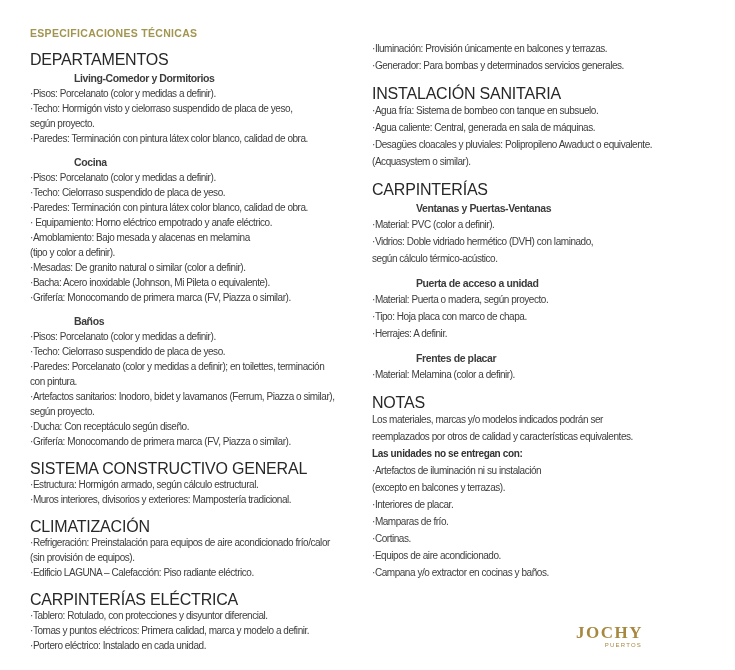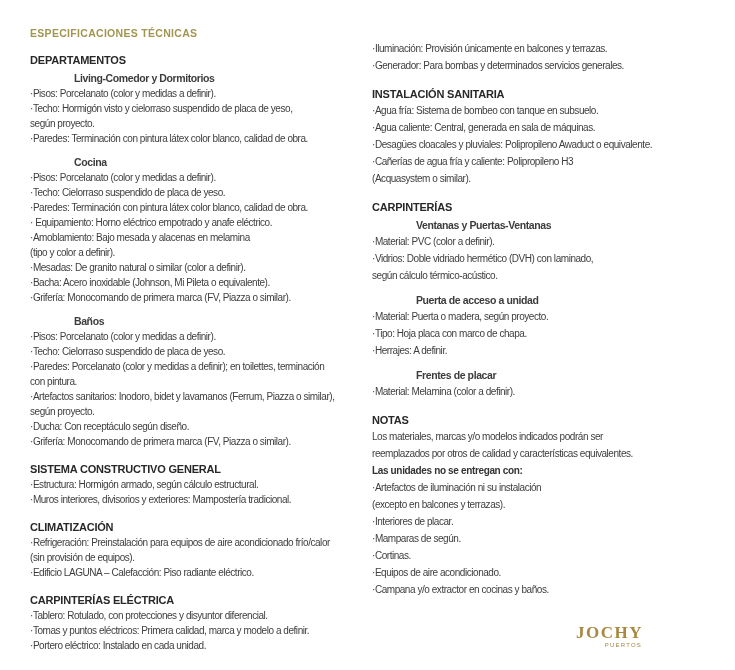--- a/index.html
+++ b/index.html
@@ -17,21 +17,21 @@
 
   .doc-title {
     font-size:10.5px; font-weight:bold; line-height:14px;
     letter-spacing:0.3px;
     color:#a29550;
   }
 
   .blk { white-space:nowrap; }
 
   .heading {
-    font-size:11px; font-weight:bold; line-height:16px;
+    font-size:16px; font-weight:normal; line-height:16px;
     letter-spacing:-0.2px;
     color:#282828;
     margin-top:12px;
   }
   .subheading {
     font-size:10.5px; font-weight:bold; line-height:16px;
     letter-spacing:-0.4px;
     color:#3c3c3c;
     margin-top:8px;
     margin-left:44px;
@@ -118,41 +118,40 @@
   </div>
 
   <div class="col col-right">
     <div id="right-blocks">
         <div class="blk item">·Iluminación: Provisión únicamente en balcones y terrazas.</div>
         <div class="blk item">·Generador: Para bombas y determinados servicios generales.</div>
         <div class="blk heading">INSTALACIÓN SANITARIA</div>
         <div class="blk item">·Agua fría: Sistema de bombeo con tanque en subsuelo.</div>
         <div class="blk item">·Agua caliente: Central, generada en sala de máquinas.</div>
         <div class="blk item">·Desagües cloacales y pluviales: Polipropileno Awaduct o equivalente.</div>
-        <div class="blk item">·Cañerías de agua fría y caliente: Polipropileno H3</div>
         <div class="blk cont">(Acquasystem o similar).</div>
         <div class="blk heading">CARPINTERÍAS</div>
         <div class="blk subheading">Ventanas y Puertas-Ventanas</div>
         <div class="blk item">·Material: PVC (color a definir).</div>
         <div class="blk item">·Vidrios: Doble vidriado hermético (DVH) con laminado,</div>
         <div class="blk cont">según cálculo  térmico-acústico.</div>
         <div class="blk subheading">Puerta de acceso a unidad</div>
         <div class="blk item">·Material: Puerta o madera, según proyecto.</div>
         <div class="blk item">·Tipo: Hoja placa con marco de chapa.</div>
         <div class="blk item">·Herrajes: A definir.</div>
         <div class="blk subheading">Frentes de placar</div>
         <div class="blk item">·Material: Melamina (color a definir).</div>
         <div class="blk heading">NOTAS</div>
         <div class="blk text">Los materiales, marcas y/o modelos indicados podrán ser</div>
         <div class="blk text">reemplazados por otros de calidad y características equivalentes.</div>
         <div class="blk textbold">Las unidades no se entregan con:</div>
         <div class="blk item">·Artefactos de iluminación ni su instalación</div>
         <div class="blk cont">(excepto en balcones y terrazas).</div>
         <div class="blk item">·Interiores de placar.</div>
-        <div class="blk item">·Mamparas de según.</div>
+        <div class="blk item">·Mamparas de frío.</div>
         <div class="blk item">·Cortinas.</div>
         <div class="blk item">·Equipos de aire acondicionado.</div>
         <div class="blk item">·Campana y/o extractor en cocinas y baños.</div>
       </div>
   </div>
 
   <div class="brand-logo">
     <div class="brand-word">JOCHY</div>
     <div class="brand-tag">PUERTOS</div>
   </div>

